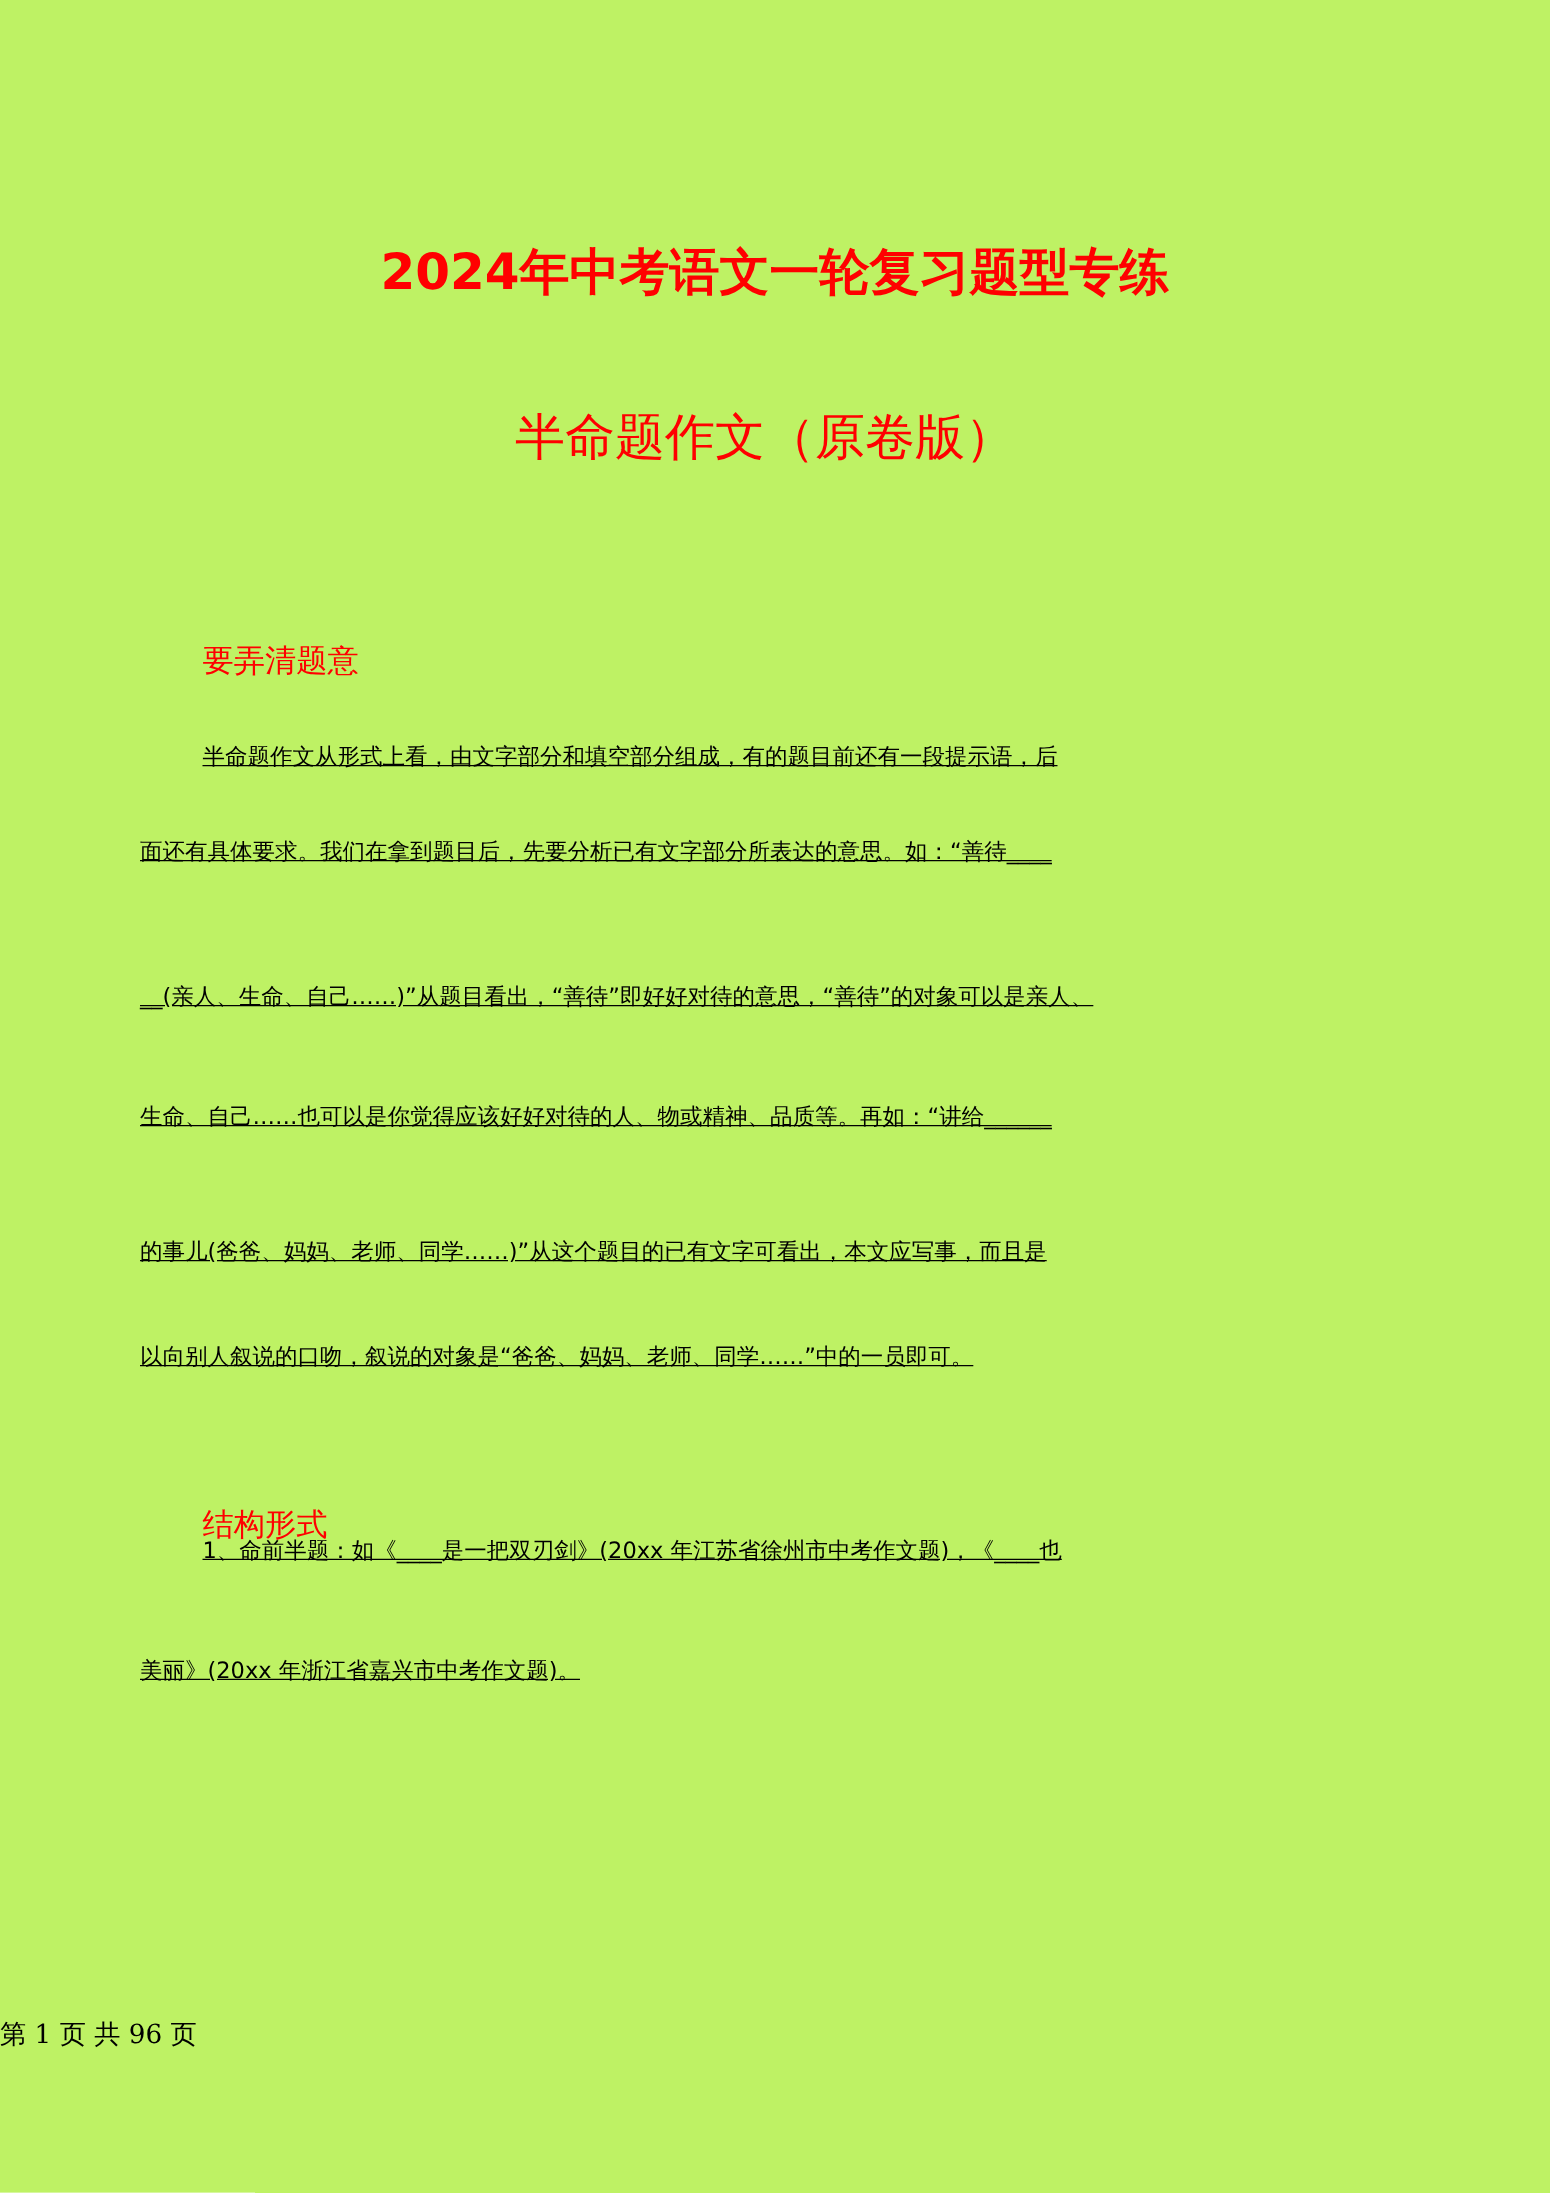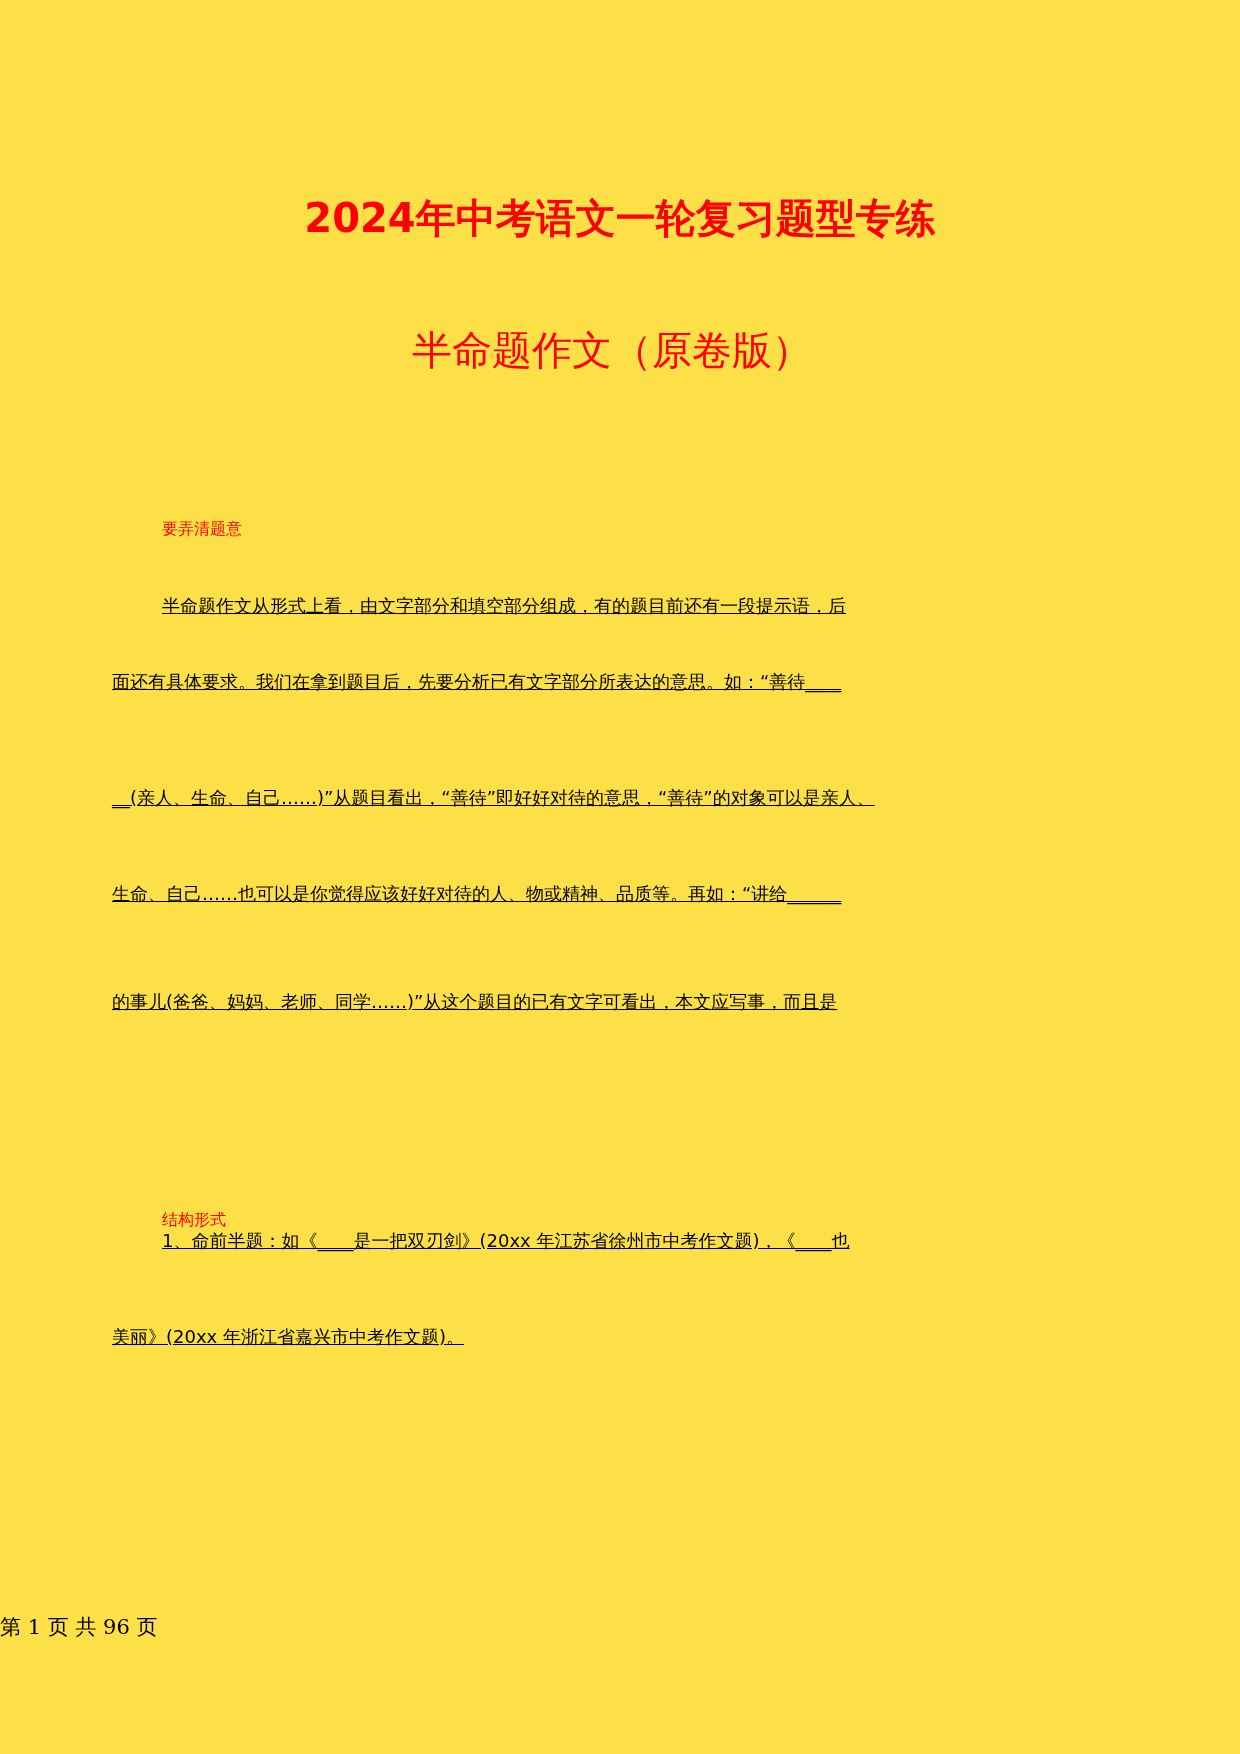--- a/index.html
+++ b/index.html
@@ -13,21 +13,21 @@
       position: relative;
       overflow: hidden;
       font-family: "DejaVu Sans", "Liberation Sans", sans-serif;
       color: #000000;
     }
     .page {
       position: absolute;
       left: 0; top: 0;
       width: 1240px;
       height: 1754px;
-      background: #fde047;
+      background: #bef264;
     }
     .title-main {
       position: absolute;
       top: 190px;
       left: 0;
       width: 1240px;
       text-align: center;
       font-size: 40px;
       font-weight: bold;
       color: #ff0000;
@@ -50,21 +50,21 @@
       top: 456px;
       left: 112px;
       font-size: 32px;
       font-weight: bold;
       color: #000000;
       line-height: 44px;
     }
     .subheading {
       position: absolute;
       left: 162px;
-      font-size: 16px;
+      font-size: 25px;
       color: #ff0000;
       line-height: 32px;
     }
     .line {
       position: absolute;
       left: 112px;
       font-size: 18px;
       color: #000000;
       line-height: 32px;
       white-space: nowrap;
@@ -94,20 +94,21 @@
   <div class="title-sub">半命题作文（原卷版）</div>
 
 
   <div class="subheading" style="top:513px;">要弄清题意</div>
 
   <div class="line indent" style="top:590px;">半命题作文从形式上看，由文字部分和填空部分组成，有的题目前还有一段提示语，后</div>
   <div class="line" style="top:666px;">面还有具体要求。我们在拿到题目后，先要分析已有文字部分所表达的意思。如：“善待____</div>
   <div class="line" style="top:782px;">__(亲人、生命、自己……)”从题目看出，“善待”即好好对待的意思，“善待”的对象可以是亲人、</div>
   <div class="line" style="top:878px;">生命、自己……也可以是你觉得应该好好对待的人、物或精神、品质等。再如：“讲给______</div>
   <div class="line" style="top:974px;margin-top:12px;">的事儿(爸爸、妈妈、老师、同学……)”从这个题目的已有文字可看出，本文应写事，而且是</div>
+  <div class="line" style="top:1070px;">以向别人叙说的口吻，叙说的对象是“爸爸、妈妈、老师、同学……”中的一员即可。</div>
 
   <div class="subheading" style="top:1204px;">结构形式</div>
 
   <div class="line indent" style="top:1225px;">1、命前半题：如《____是一把双刃剑》(20xx 年江苏省徐州市中考作文题)，《____也</div>
   <div class="line" style="top:1321px;">美丽》(20xx 年浙江省嘉兴市中考作文题)。</div>
 
   <div class="footer">第 1 页 共 96 页</div>
 
 </div>
 

